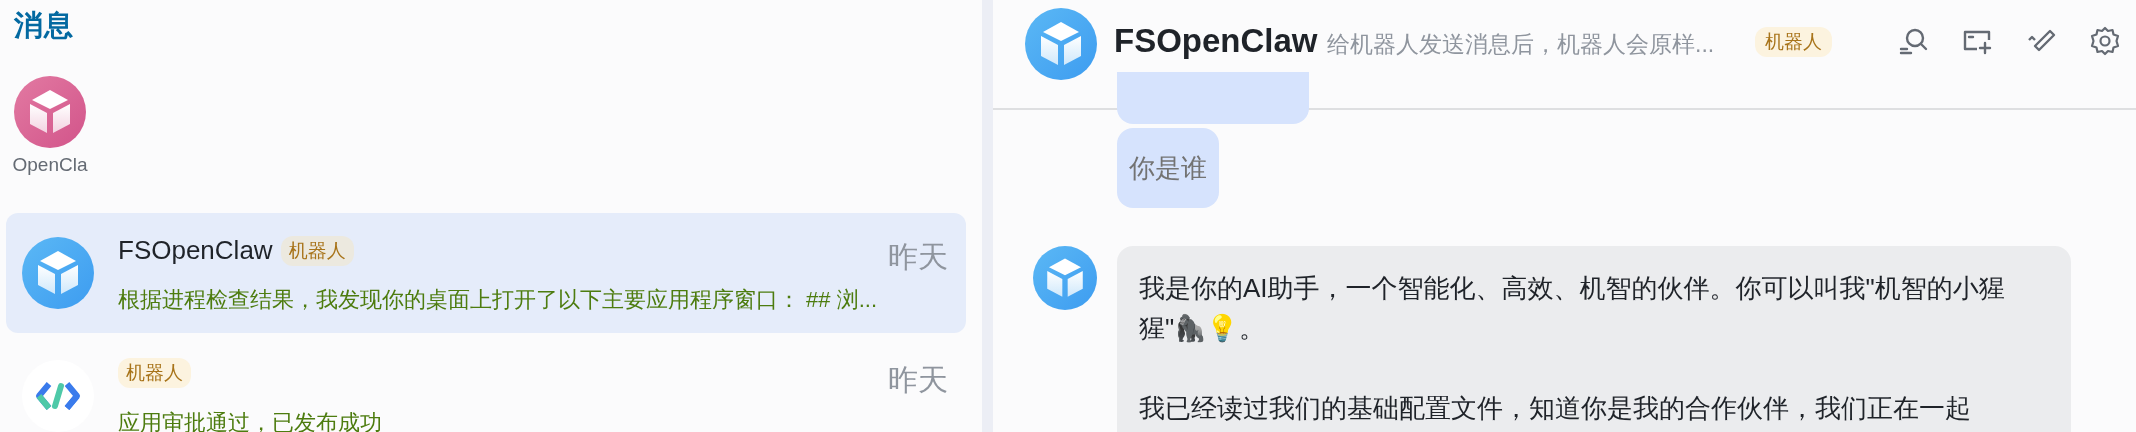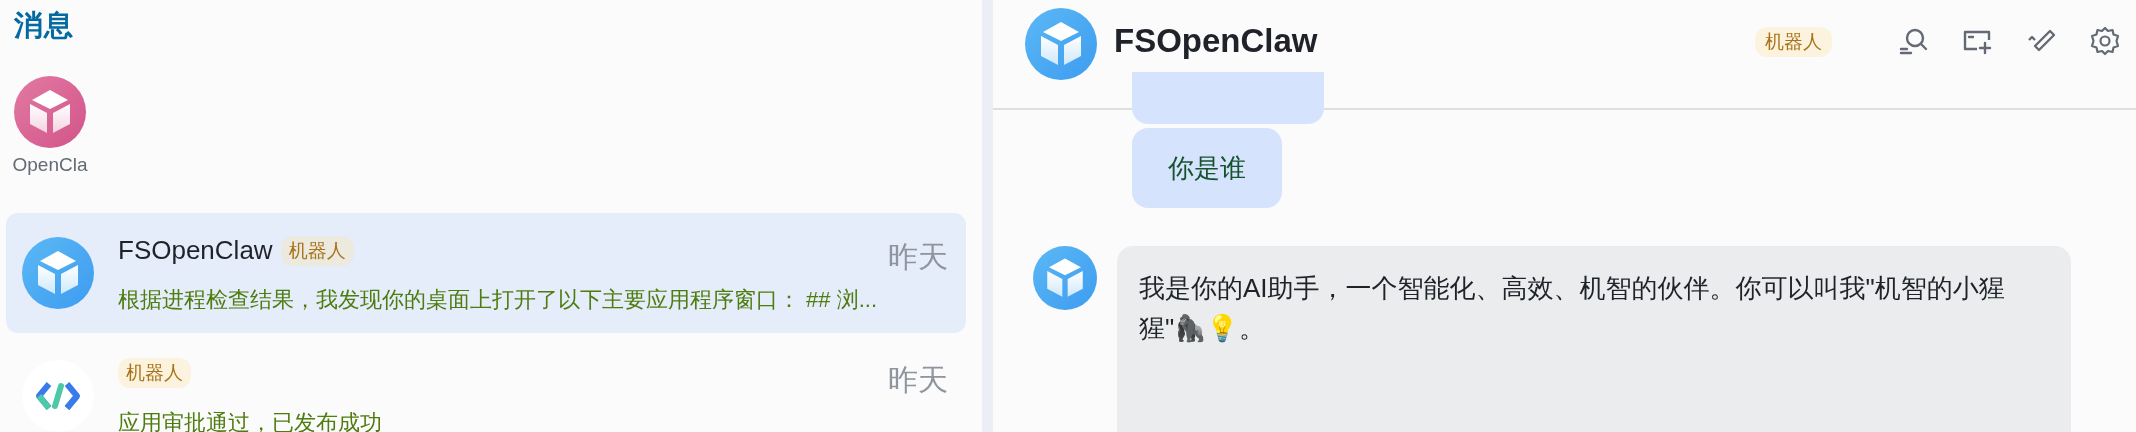--- a/index.html
+++ b/index.html
@@ -76,21 +76,21 @@
       white-space: nowrap; overflow: hidden; text-overflow: ellipsis;
     }
     .header .badge { position: absolute; left: 762px; top: 27px; font-size: 19px; padding: 2px 10px; }
     .header-icons { position: absolute; right: 14px; top: 24px; display: flex; gap: 30px; }
     .icon-btn { width: 34px; height: 34px; display: flex; align-items: center; justify-content: center; cursor: pointer; }
     .icon-btn svg { width: 32px; height: 32px; }
 
     .messages { position: absolute; left: 0; top: 112px; right: 0; bottom: 0; }
     .bubble-user {
       position: absolute; left: 124px; background: #d6e3fd; border-radius: 16px;
-      font-size: 26px; color: #14532d; padding: 0 36px; margin-left: 15px;
+      font-size: 26px; color: #737373; padding: 0 12px;
     }
     .bubble-user.clipped { top: -40px; height: 52px; width: 192px; border-radius: 0 0 16px 16px; }
     .bubble-user.main { top: 16px; height: 80px; line-height: 80px; }
     .msg-bot-avatar { position: absolute; left: 40px; top: 134px; width: 64px; height: 64px; }
     .bubble-bot {
       position: absolute; left: 124px; top: 134px; width: 954px; height: 260px;
       background: #ebecee; border-radius: 16px;
       padding: 22px 22px; font-size: 26px; line-height: 40px; color: #1f2329;
     }
     .bubble-bot p { margin: 0; }
@@ -190,20 +190,21 @@
                 <stop offset="1" stop-color="#cfe8fb"></stop>
               </linearGradient>
             </defs>
           <circle cx="36" cy="36" r="36" fill="url(#bg2)"></circle>
           <path d="M36 14 L54 24 L36 33 L18 24 Z" fill="#fff"></path>
           <path d="M16 28 L33 37 L33 57 L16 48 Z" fill="url(#bf2)"></path>
           <path d="M56 28 L39 37 L39 57 L56 48 Z" fill="url(#bf2)"></path>
         </svg>
       </div>
       <div class="header-name">FSOpenClaw</div>
+      <div class="header-sub">给机器人发送消息后，机器人会原样...</div>
       <span class="badge">机器人</span>
 
       <div class="header-icons">
         <div class="icon-btn">
           <svg viewBox="0 0 32 32">
             <circle cx="18" cy="13" r="8" fill="none" stroke="#646a73" stroke-width="2.4"></circle>
             <path d="M24 19 L29 24" stroke="#646a73" stroke-width="2.4" stroke-linecap="round"></path>
             <path d="M4 24 L10 24 M4 28 L14 28" stroke="#646a73" stroke-width="2.4" stroke-linecap="round"></path>
           </svg>
         </div>
@@ -247,16 +248,17 @@
             </defs>
           <circle cx="36" cy="36" r="36" fill="url(#bg3)"></circle>
           <path d="M36 14 L54 24 L36 33 L18 24 Z" fill="#fff"></path>
           <path d="M16 28 L33 37 L33 57 L16 48 Z" fill="url(#bf3)"></path>
           <path d="M56 28 L39 37 L39 57 L56 48 Z" fill="url(#bf3)"></path>
         </svg>
       </div>
       <div class="bubble-bot">
         <p>我是你的AI助手，一个智能化、高效、机智的伙伴。你可以叫我"机智的小猩猩"🦍💡。</p>
         <p class="gap"></p>
+        <p>我已经读过我们的基础配置文件，知道你是我的合作伙伴，我们正在一起</p>
       </div>
     </div>
   </div>
 </div>
 
 </body></html>

